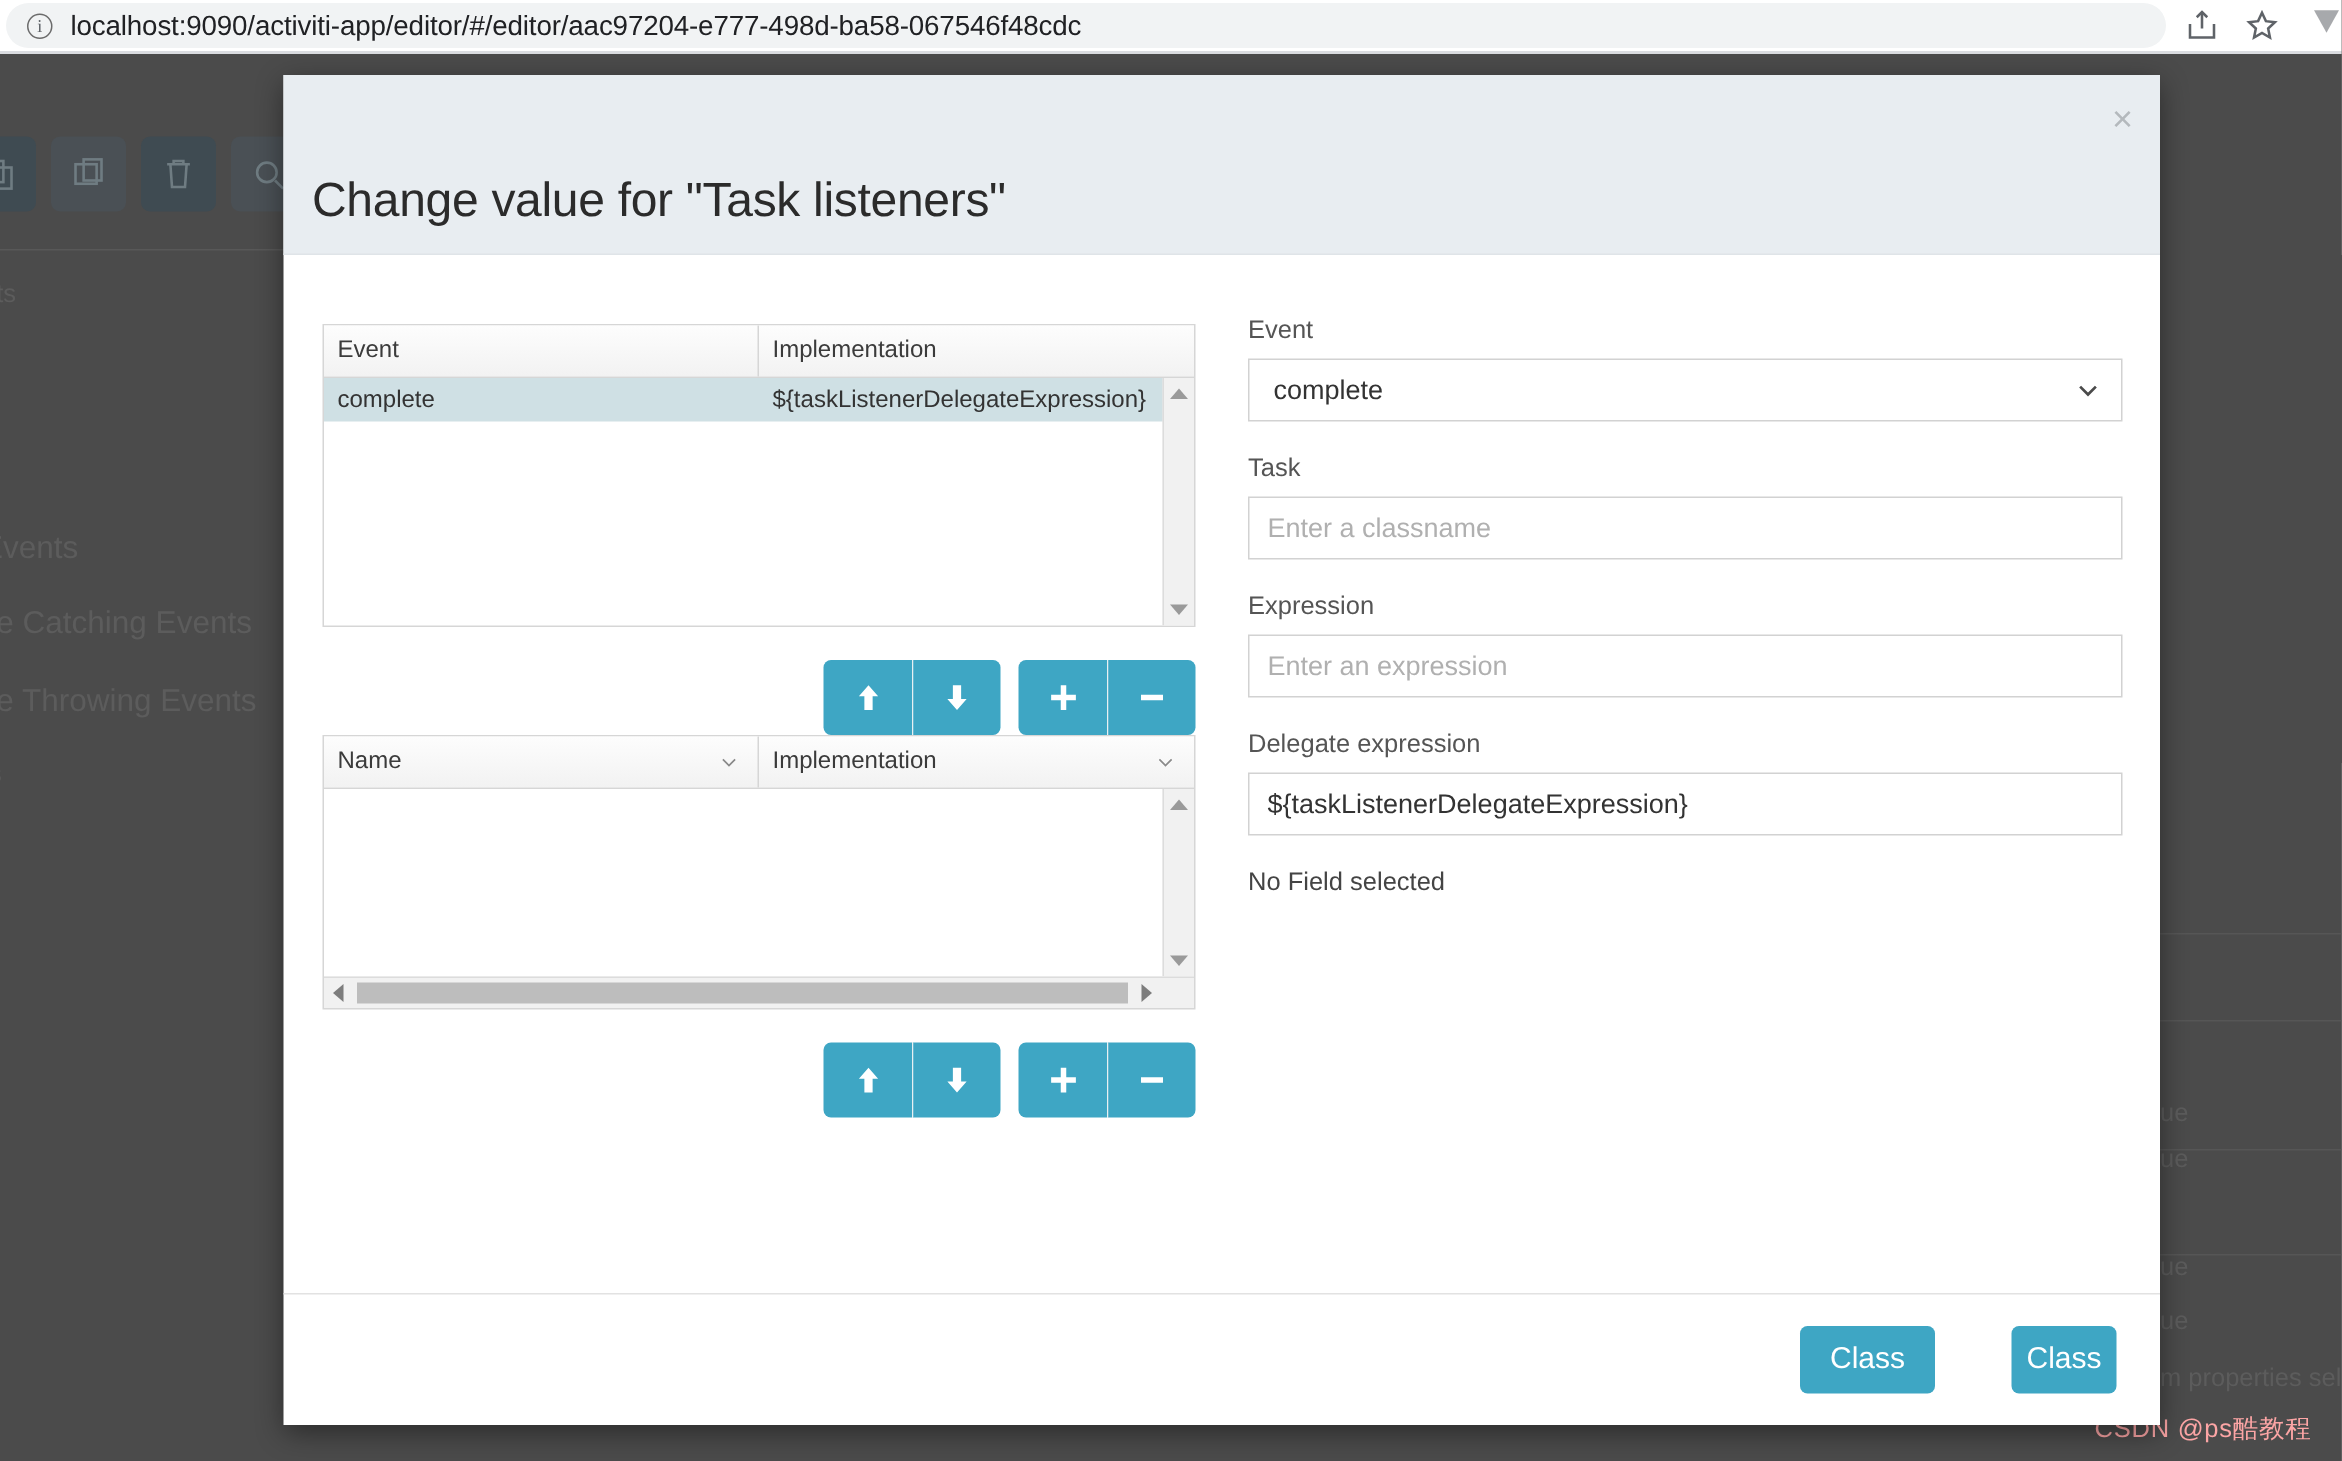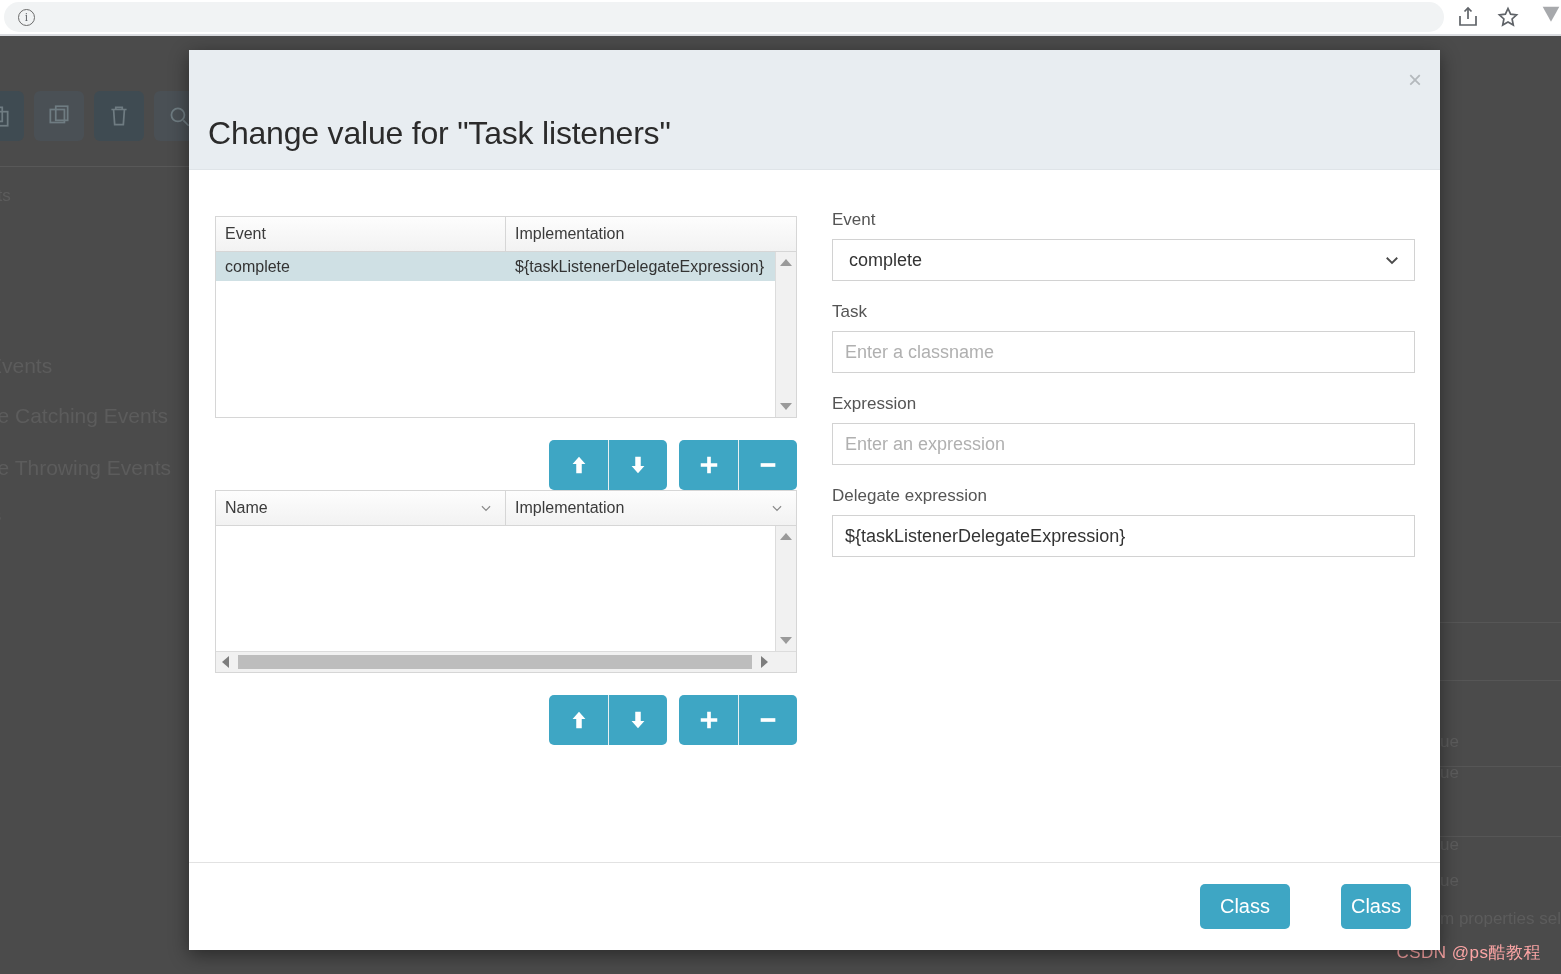--- a/index.html
+++ b/index.html
@@ -254,20 +254,21 @@
   }
   #btn-cancel { right: 150px; width: 90px; }
   #btn-save   { right: 29px;  width: 70px; }
 </style>
 </head>
 <body>
 
 <div id="browser-bar">
   <div id="url-pill">
     <div id="info-icon">i</div>
+    <span id="url-text">localhost:9090/activiti-app/editor/#/editor/aac97204-e777-498d-ba58-067546f48cdc</span>
   </div>
   <svg class="chrome-icon" id="share-icon" viewBox="0 0 24 24" fill="none" stroke="currentColor" stroke-width="1.7">
     <path d="M4 11v9h16v-9"></path>
       <path d="M12 3v11"></path>
       <path d="M8.5 6.5L12 3l3.5 3.5"></path>
   </svg>
   <svg class="chrome-icon" id="star-icon" viewBox="0 0 24 24" fill="none" stroke="currentColor" stroke-width="1.7">
     <path d="M12 3.5l2.6 5.6 6 .7-4.5 4.2 1.2 6-5.3-3-5.3 3 1.2-6L3.4 9.8l6-.7z"></path>
   </svg>
   <svg id="menu-arrow" class="chrome-icon" viewBox="0 0 24 30" fill="currentColor">
@@ -458,20 +459,21 @@
       <div class="f-group">
         <label class="f-label">Expression</label>
         <input class="f-input" type="text" placeholder="Enter an expression" style="">
       </div>
 
       <div class="f-group">
         <label class="f-label">Delegate expression</label>
         <input class="f-input" type="text" value="${taskListenerDelegateExpression}" style="">
       </div>
 
+      <div id="no-field">No Field selected</div>
     </div>
 
   </div>
 
   <div id="modal-footer">
     <button class="foot-btn" id="btn-cancel">Class</button>
     <button class="foot-btn" id="btn-save">Class</button>
   </div>
 </div>
 

